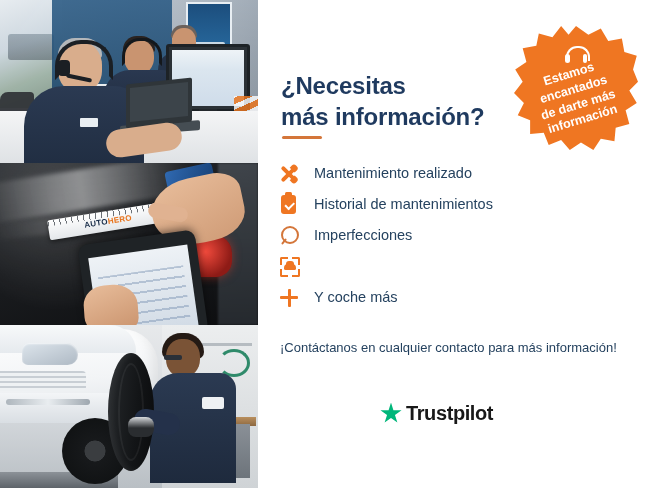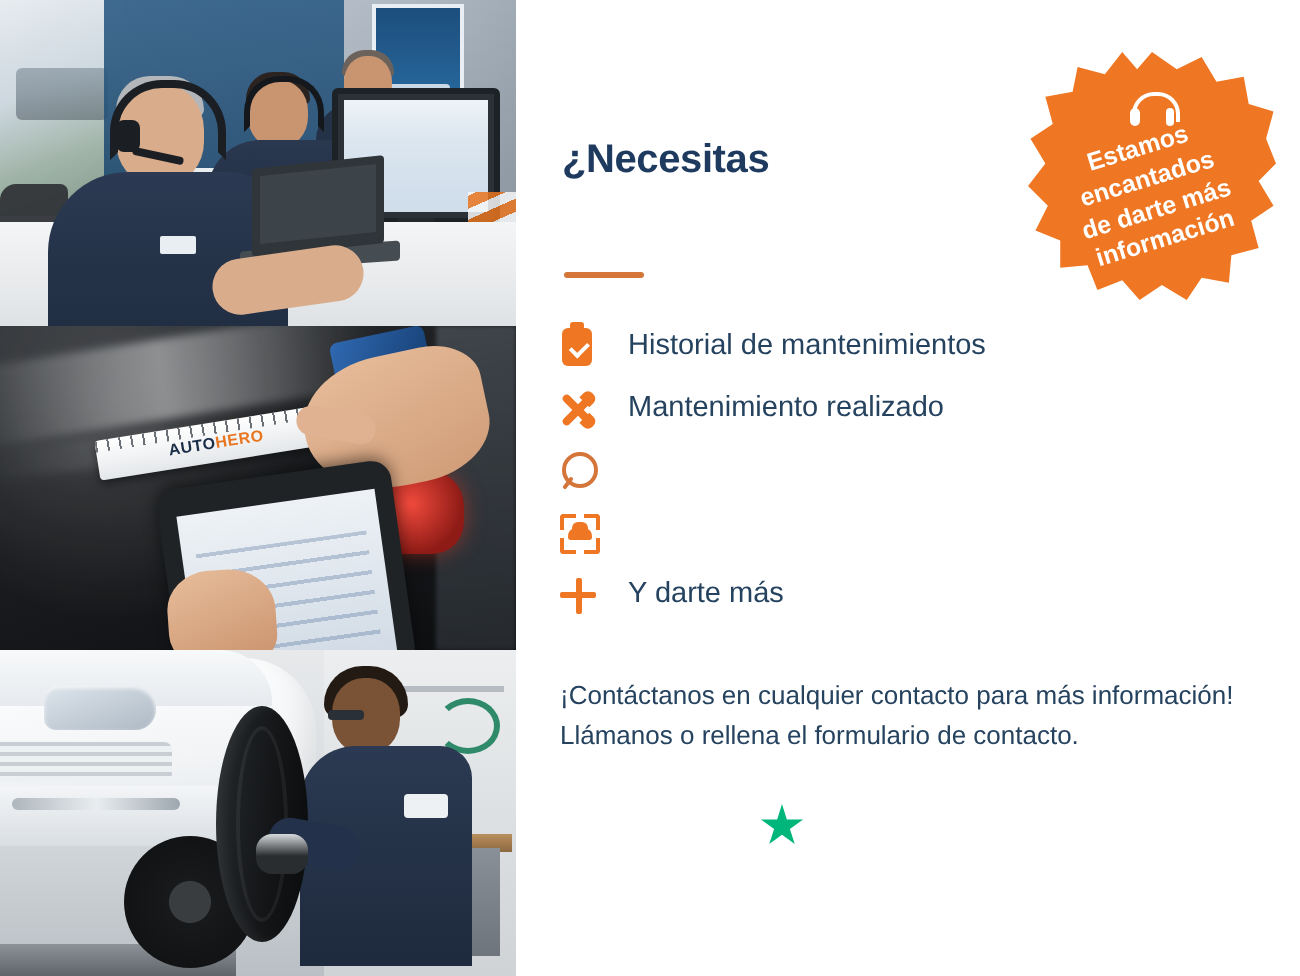--- a/index.html
+++ b/index.html
@@ -365,21 +365,21 @@
     background: #ffffff;
   }
 
   
   .headline {
     position: absolute;
     left: 23px;
     top: 55px;
     width: 250px;
     color: #1f3a5f;
-    font-size: 20px;
+    font-size: 24px;
     font-weight: bold;
     line-height: 1.28;
     letter-spacing: -0.2px;
   }
   .headline .l2 { display: block; }
 
   .rule {
     position: absolute;
     left: 24px;
     top: 136px;
@@ -683,96 +683,98 @@
       <div class="mech-arm"></div>
       <div class="mech-glove"></div>
     </div>
 
   </div>
 
   <div class="content">
 
     <h1 class="headline">
       <span class="l1">¿Necesitas</span>
+      <span class="l2">más información?</span>
     </h1>
 
     <div class="rule"></div>
 
     <div class="badge">
       <div class="blob"></div>
       <div class="headset">
         <div class="band"></div>
         <div class="ear-l"></div>
         <div class="ear-r"></div>
       </div>
       <div class="btext">
         <span>Estamos</span>
         <span>encantados</span>
         <span>de darte más</span>
         <span>información</span>
       </div>
     </div>
 
     <div class="features">
-
-      <div class="feature">
-        <div class="ico">
-          <div class="ic-clipboard"></div>
-        </div>
-        <div class="label">Historial de mantenimientos</div>
-      </div>
 
       <div class="feature">
         <div class="ico">
           <div class="ic-tools">
               <span></span>
               <span></span>
             </div>
         </div>
         <div class="label">Mantenimiento realizado</div>
       </div>
 
       <div class="feature">
         <div class="ico">
+          <div class="ic-clipboard"></div>
+        </div>
+        <div class="label">Historial de mantenimientos</div>
+      </div>
+
+      <div class="feature">
+        <div class="ico">
           <div class="ic-magnifier">
             <div class="circ"></div>
             <div class="handle"></div>
           </div>
         </div>
+        <div class="label">Imperfecciones</div>
       </div>
 
       <div class="feature">
         <div class="ico">
           <div class="ic-carframe">
             <div class="cnr tl"></div>
             <div class="cnr tr"></div>
             <div class="cnr bl"></div>
             <div class="cnr br"></div>
             <div class="car"></div>
           </div>
         </div>
       </div>
 
       <div class="feature">
         <div class="ico">
           <div class="ic-plus"></div>
         </div>
-        <div class="label">Y darte más</div>
+        <div class="label">Y coche más</div>
       </div>
 
     </div>
 
     <p class="contact">
       <span>¡Contáctanos en cualquier contacto para más información!</span>
-      <span>Llámanos o rellena el formulario de contacto.</span>
     </p>
 
     <div class="trust">
 
       <div class="trust-logo">
         <div class="tp-star"></div>
+        <div class="tp-word">Trustpilot</div>
       </div>
 
 
     </div>
 
   </div>
 </div>
 
 </body></html>

